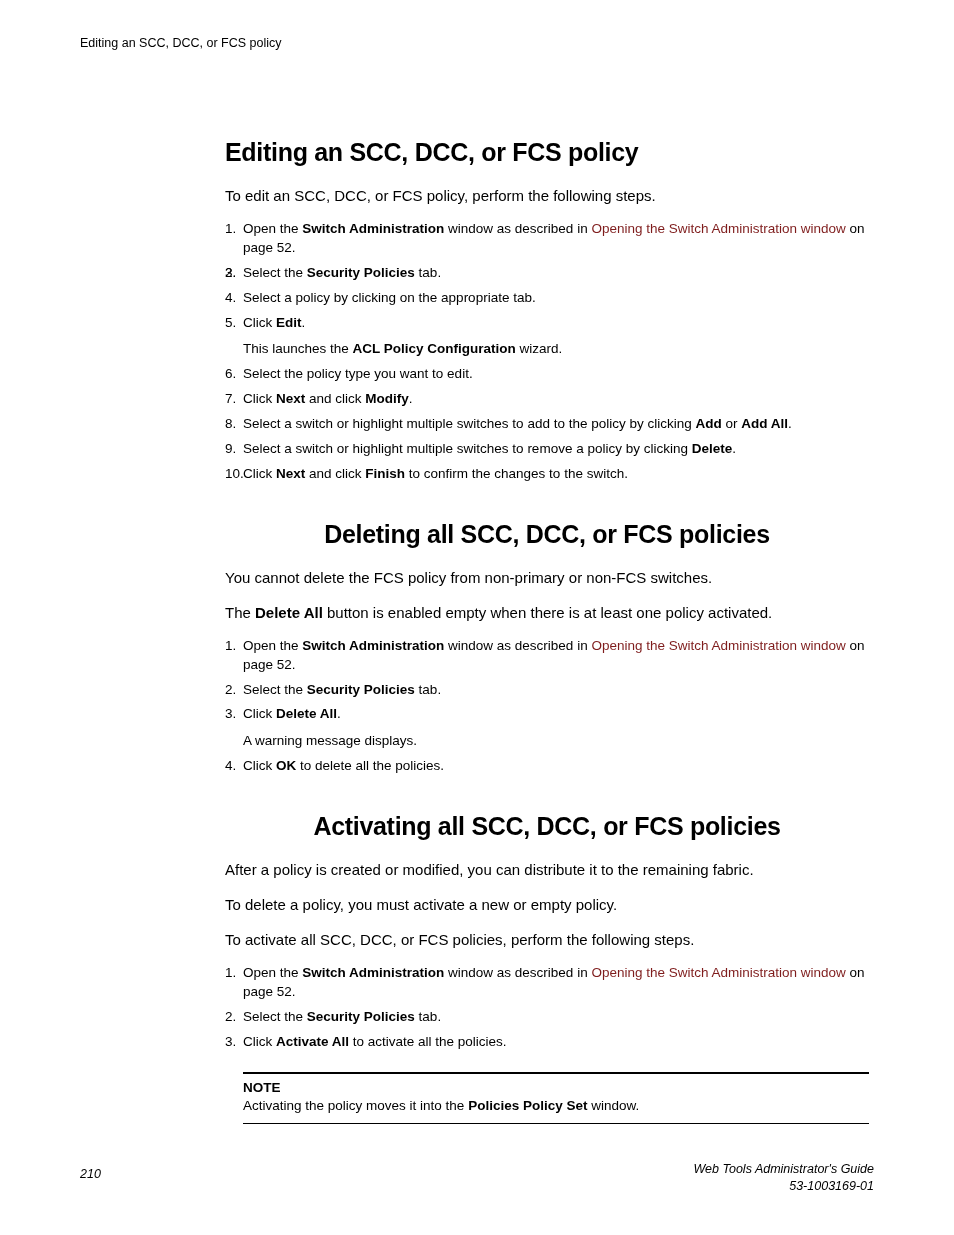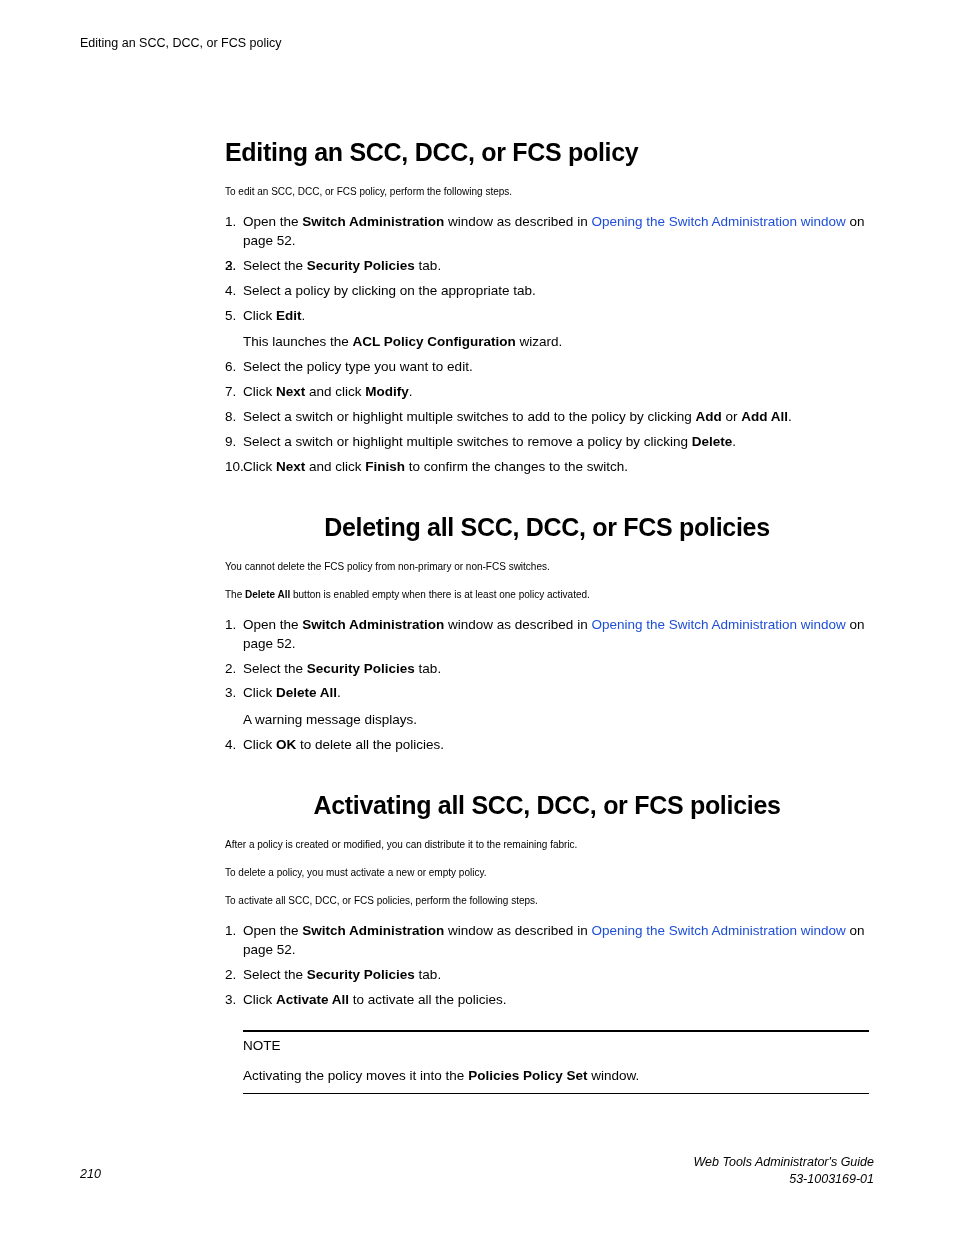--- a/index.html
+++ b/index.html
@@ -24,21 +24,21 @@
   h2.section-title {
     font-family: "Arial Narrow", Arial, sans-serif;
     font-weight: bold;
     font-stretch: condensed;
     font-size: 25px;
     letter-spacing: -0.3px;
     margin-bottom: 18px;
     color: #000;
   }
   p.intro {
-    font-size: 10px;
+    font-size: 15px;
     line-height: 1.4;
     margin-bottom: 14px;
   }
   ol.steps {
     list-style: none;
     font-size: 13.5px;
     line-height: 1.4;
     margin-bottom: 32px;
   }
   ol.steps li {
@@ -50,49 +50,49 @@
     position: absolute;
     left: 0;
     top: 0;
   }
   ol.steps li .sub {
     display: block;
     margin-top: 8px;
     margin-bottom: 2px;
   }
   a.link {
-    color: #1d4ed8;
+    color: #7f1d1d;
     text-decoration: none;
   }
   b { font-weight: bold; }
   .section-gap { margin-top: 36px; text-align: center; }
   .note-box {
     margin-top: 20px;
     border-top: 2.5px solid #000;
     border-bottom: 1px solid #000;
     padding: 6px 0 7px 0;
     margin-left: 18px;
   }
   .note-label {
-    font-weight: normal;
+    font-weight: bold;
     font-size: 13.5px;
     display: block;
-    margin-bottom: 13px;
+    margin-bottom: 1px;
   }
   .note-text { font-size: 13.5px; line-height: 1.4; }
   .footer {
     position: absolute;
     bottom: 40px;
     left: 80px;
     right: 80px;
     font-size: 12.5px;
     font-style: italic;
   }
   .footer-left { position: absolute; left: 0; bottom: 14px; }
-  .footer-right { position: absolute; right: 0; bottom: 7px; text-align: right; line-height: 1.35; margin-top: 16px; }
+  .footer-right { position: absolute; right: 0; bottom: 0; text-align: right; line-height: 1.35; margin-top: 16px; }
 </style>
 </head>
 <body>
 
 <div class="header-running">Editing an SCC, DCC, or FCS policy</div>
 
 <div class="content">
 
   <h2 class="section-title">Editing an SCC, DCC, or FCS policy</h2>
   <p class="intro">To edit an SCC, DCC, or FCS policy, perform the following steps.</p>

